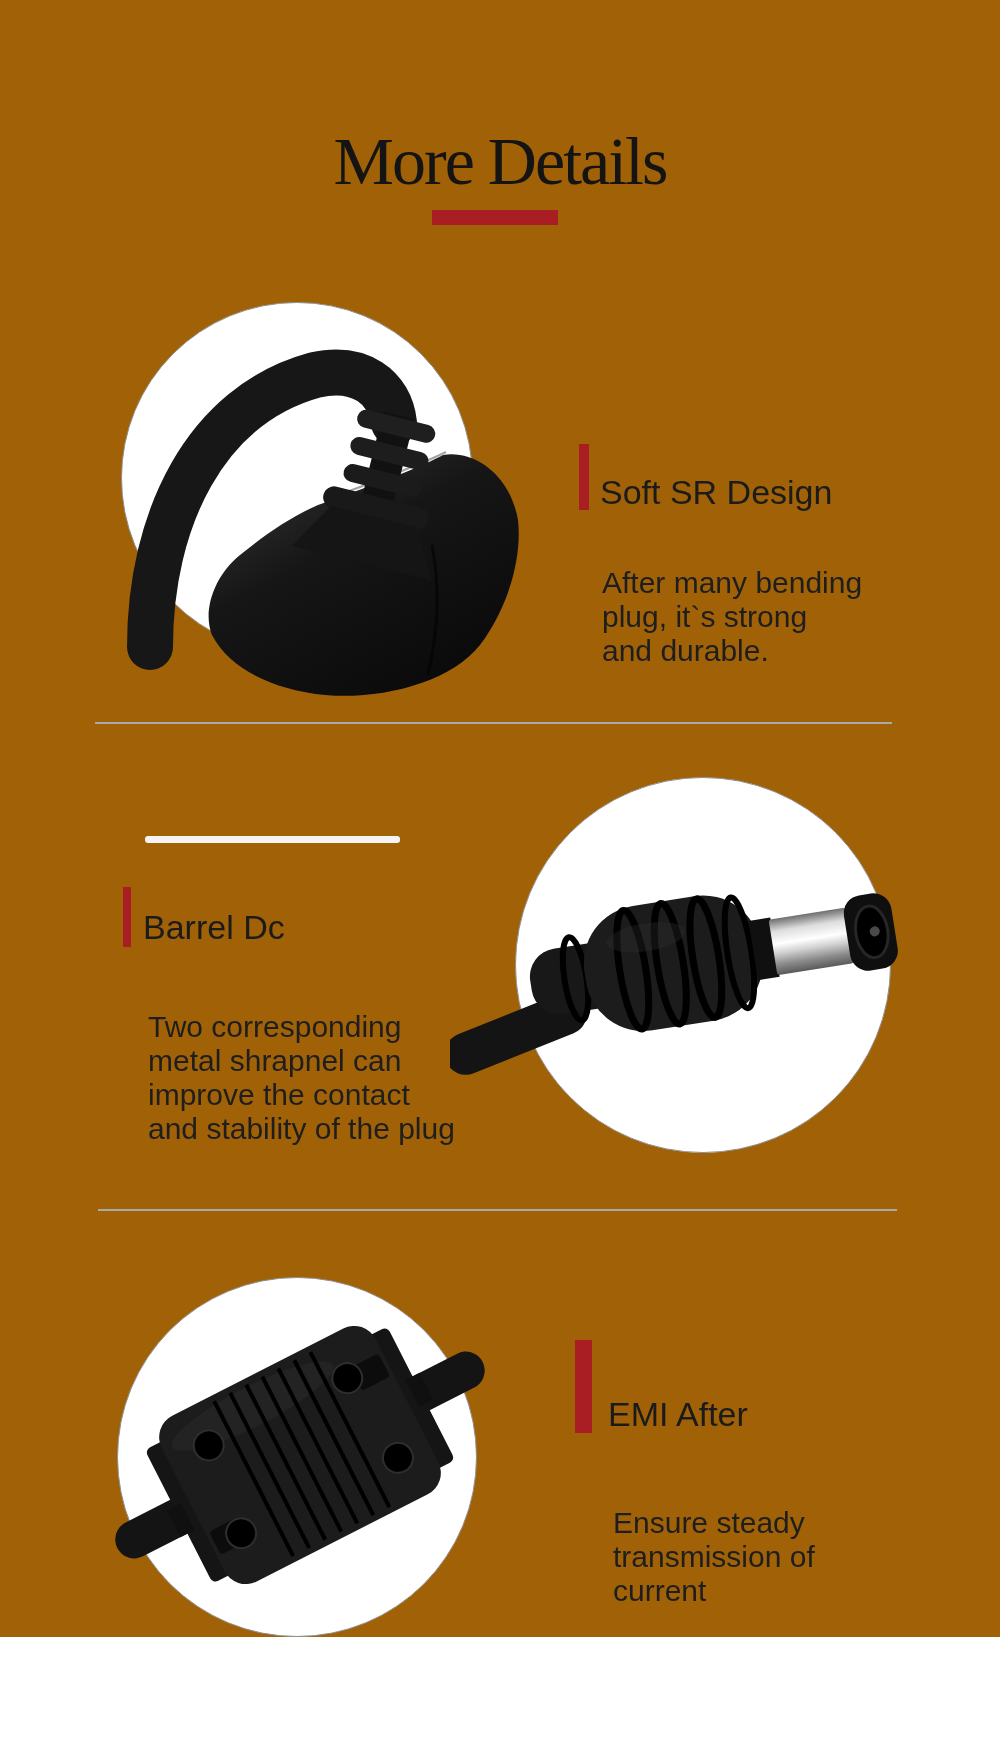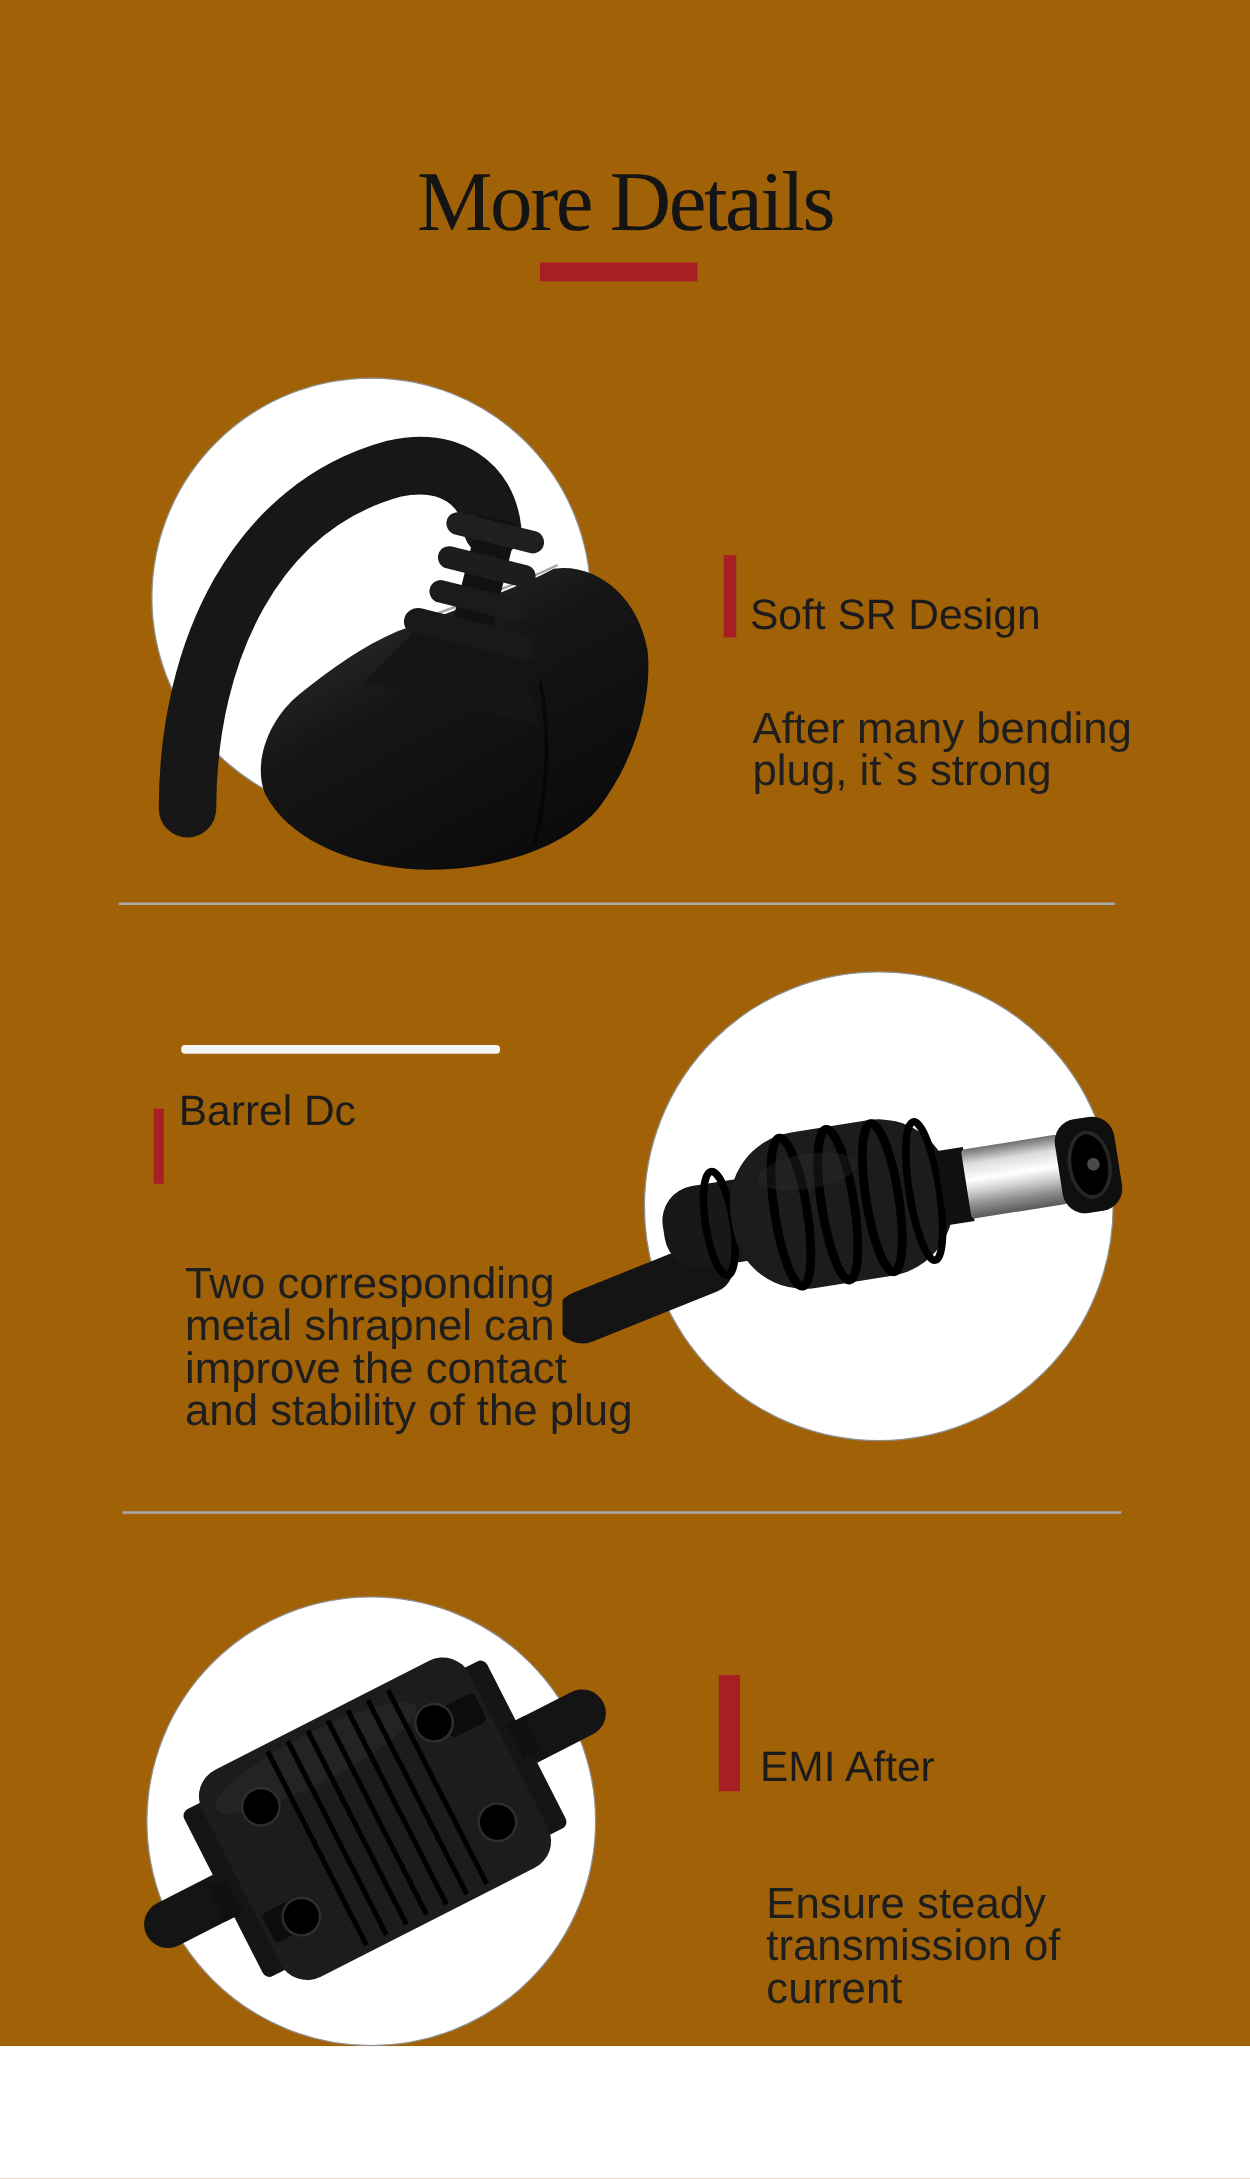--- a/index.html
+++ b/index.html
@@ -39,24 +39,24 @@
   #photo-3{left:80px;top:1250px;}
   .red-bar{background:#a81e23;}
   #red-bar-1{left:579px;top:444px;width:10px;height:66px;}
   #red-bar-2{left:123px;top:887px;width:8px;height:60px;}
   #red-bar-3{left:575px;top:1340px;width:17px;height:93px;}
   .section-heading{
     font-size:34px;line-height:44px;
     color:#1b1b1b;white-space:nowrap;
   }
   #heading-1{left:600px;top:470px;}
-  #heading-2{left:143px;top:867px;}
+  #heading-2{left:143px;top:905px;}
   #heading-3{left:608px;top:1392px;}
   .section-body{
-    font-size:35px;line-height:34px;
+    font-size:30px;line-height:34px;
     color:#1e1e1e;white-space:nowrap;
   }
   #body-1{left:602px;top:566px;}
   #body-2{left:148px;top:1010px;}
   #body-3{left:613px;top:1506px;}
   .divider{height:2px;background:#a9a9a9;}
   #divider-1{left:95px;top:722px;width:797px;}
   #divider-2{left:98px;top:1209px;width:799px;}
   .faint-bar{
     left:145px;top:836px;width:255px;height:7px;
@@ -103,20 +103,21 @@
       <rect x="-54" y="64" width="108" height="22" rx="11" fill="#191919"></rect>
       <path d="M -44,84 L 44,84 L 72,132 L -72,132 Z" fill="#151515"></path>
     </g>
   </svg>
 
   <div class="abs red-bar" id="red-bar-1"></div>
   <div class="abs section-heading" id="heading-1">Soft SR Design</div>
   <div class="abs section-body" id="body-1">
     <div>After many bending</div>
     <div>plug, it`s strong</div>
+    <div>and durable.</div>
   </div>
 
   <div class="abs divider" id="divider-1"></div>
 
   <div class="abs faint-bar"></div>
   <div class="abs red-bar" id="red-bar-2"></div>
   <div class="abs section-heading" id="heading-2">Barrel Dc</div>
   <div class="abs section-body" id="body-2">
     <div>Two corresponding</div>
     <div>metal shrapnel can</div>

